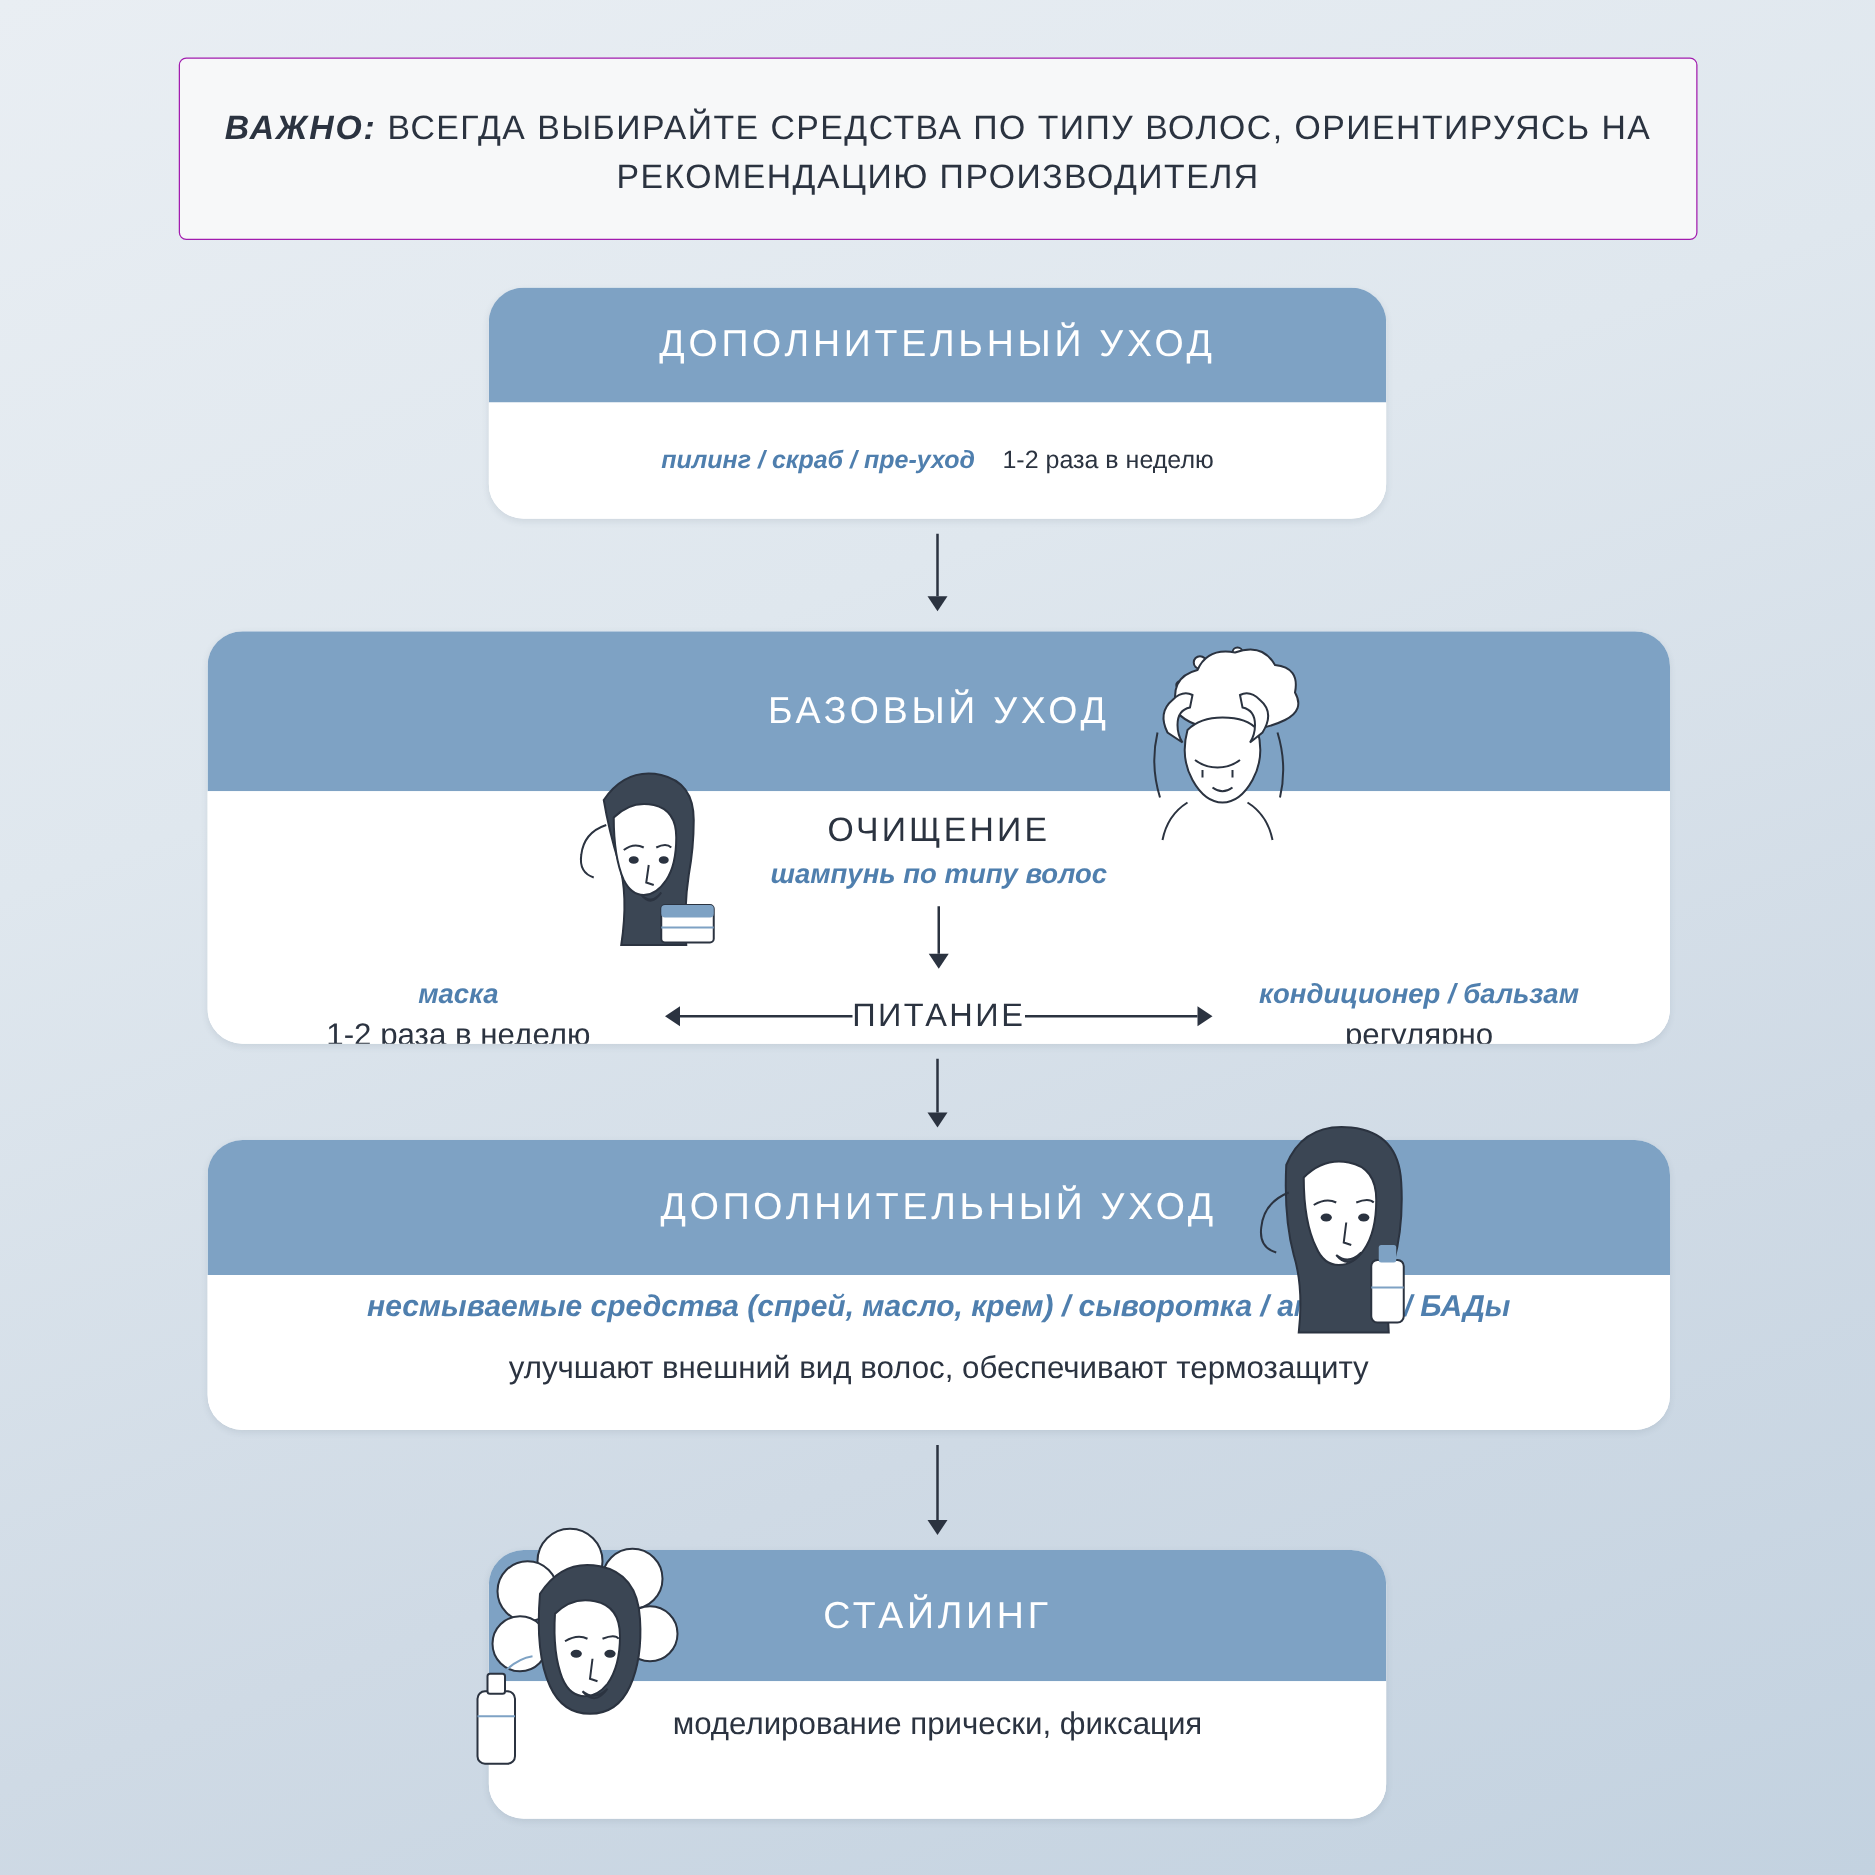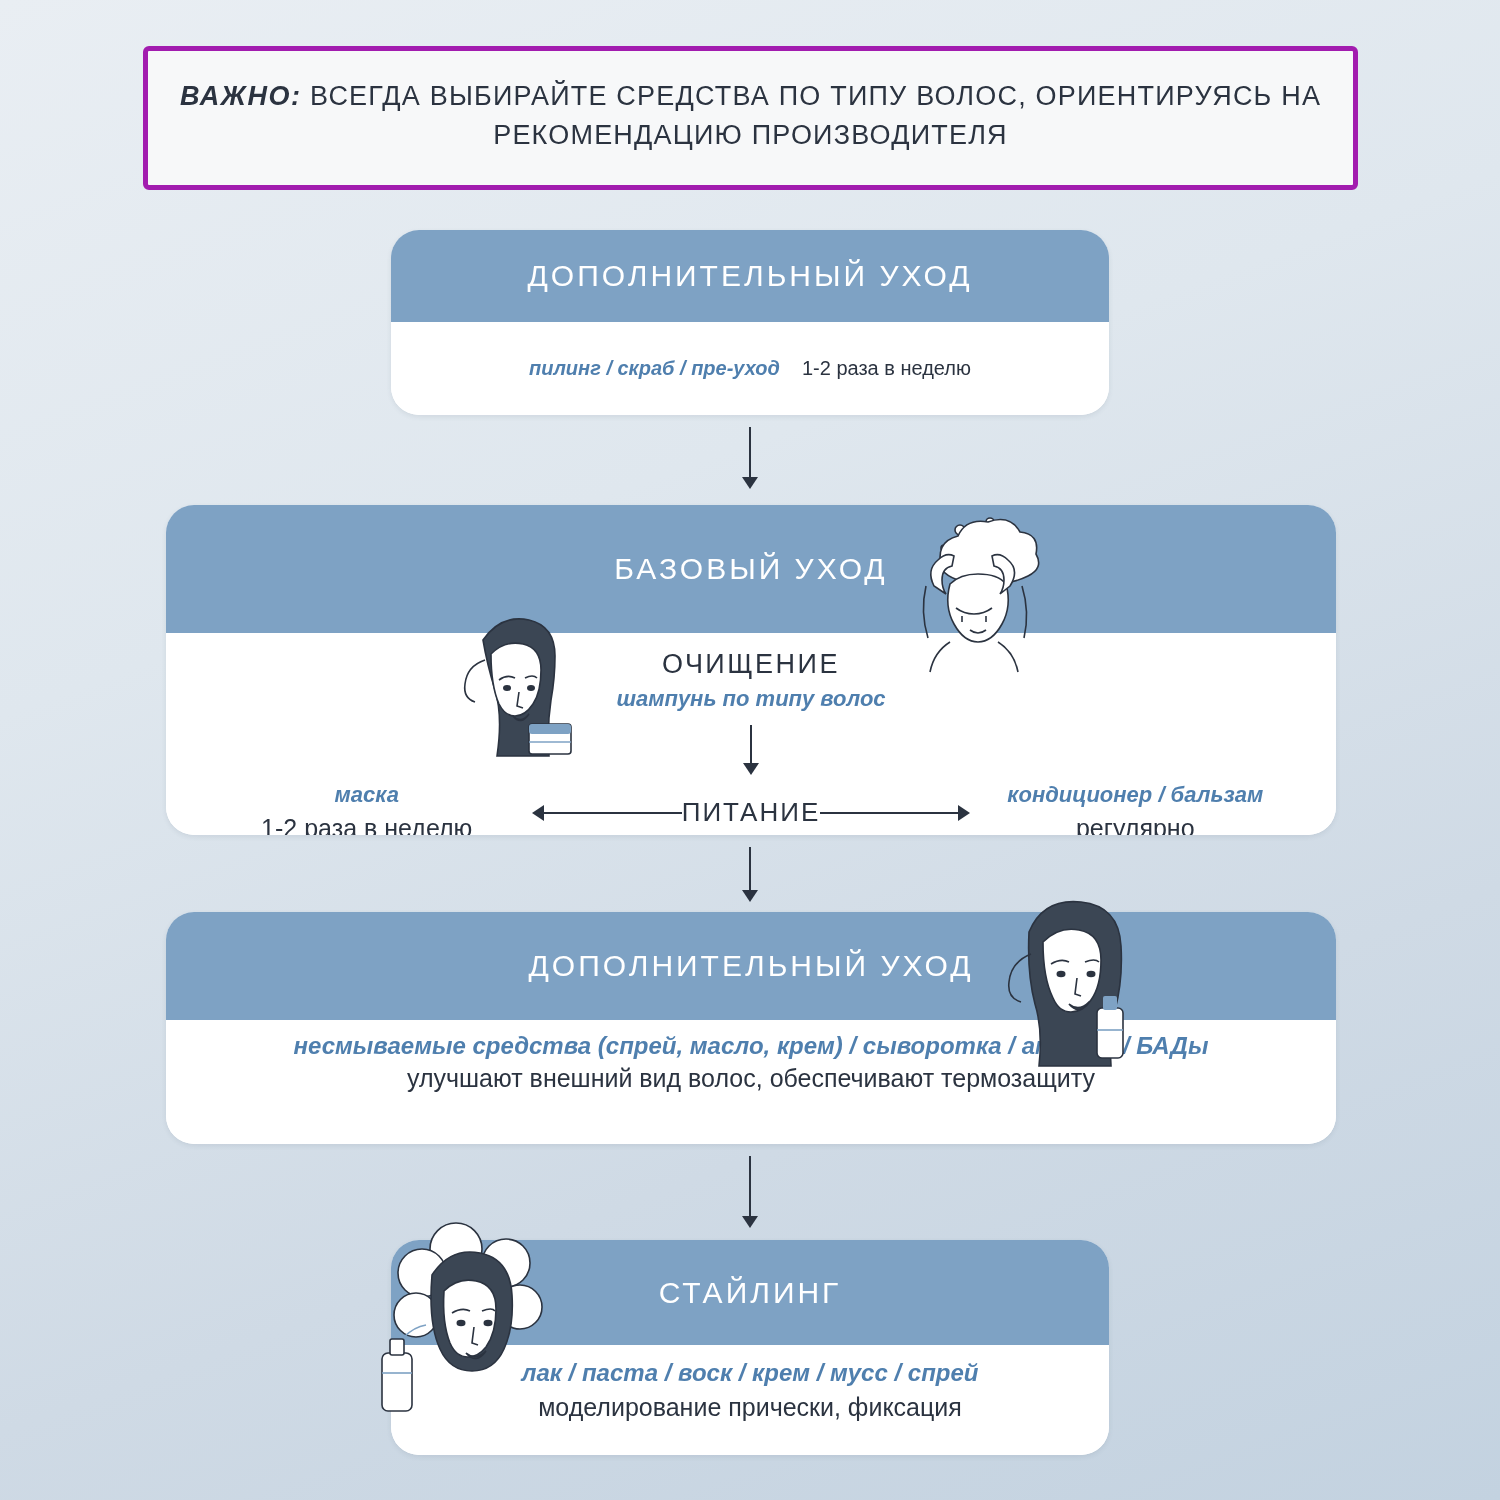--- a/index.html
+++ b/index.html
@@ -20,23 +20,23 @@
   }
 
   
   .banner {
     position: absolute;
     left: 143px;
     top: 46px;
     width: 1215px;
     box-sizing: border-box;
     background: #f7f8f9;
-    border: 5px solid #a21caf;
+    border: 1px solid #a21caf;
     border-radius: 6px;
-    padding: 26px 30px 30px;
+    padding: 36px 30px 30px;
     text-align: center;
     color: #2b3340;
     font-size: 27px;
     letter-spacing: 1.2px;
     line-height: 1.45;
   }
   .banner .lead {
     font-style: italic;
     font-weight: bold;
     letter-spacing: 1.5px;
@@ -129,21 +129,21 @@
   
   #card-extra-mid { left: 166px; top: 912px; width: 1170px; height: 232px; }
   #card-extra-mid .card-head { height: 108px; }
   #card-extra-mid .card-body {
     height: 124px;
     display: block;
     padding-top: 12px;
     box-sizing: border-box;
   }
   #card-extra-mid .line1 { font-size: 24px; }
-  #card-extra-mid .line2 { font-size: 25px; color: #2b3340; margin-top: 4px; }
+  #card-extra-mid .line2 { font-size: 25px; color: #2b3340; margin-top: 20px; }
 
   
   #card-styling { left: 391px; top: 1240px; width: 718px; height: 215px; }
   #card-styling .card-head { height: 105px; }
   #card-styling .card-body {
     height: 110px;
     display: block;
     padding-top: 14px;
     box-sizing: border-box;
   }
@@ -282,21 +282,20 @@
   </div>
 
   <div class="arrow-v" id="arrow-3">
     <div class="shaft"></div>
     <div class="head"></div>
   </div>
 
   <div class="card" id="card-styling">
     <div class="card-head">СТАЙЛИНГ</div>
     <div class="card-body">
-      <div class="line1 blue-italic">лак / паста / воск / крем / мусс / спрей</div>
       <div class="line2">моделирование прически, фиксация</div>
     </div>
   </div>
 
   <svg class="illus" id="illus-shampoo" viewBox="0 0 175 190">
     <g fill="none" stroke="#2b3340" stroke-width="1.6">
       <circle cx="70" cy="18" r="5" fill="#fff"></circle>
       <circle cx="100" cy="10" r="4" fill="#fff"></circle>
       <circle cx="120" cy="22" r="3.5" fill="#fff"></circle>
       <circle cx="54" cy="36" r="3" fill="#fff"></circle>

